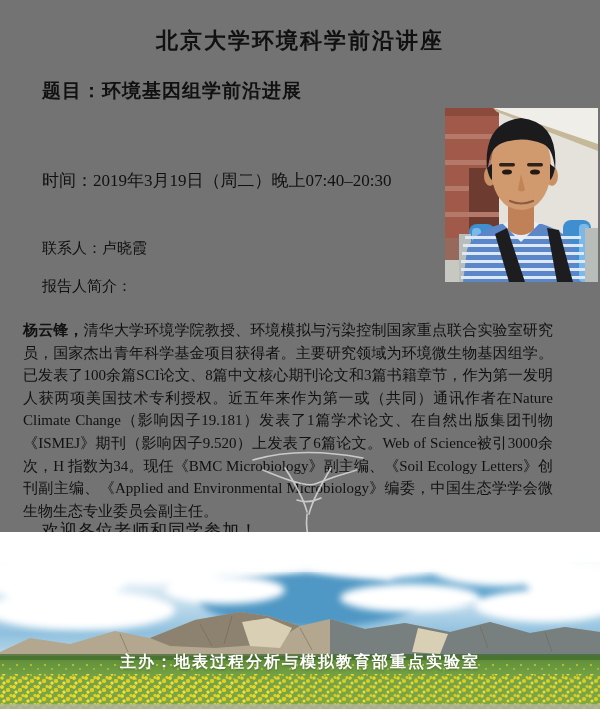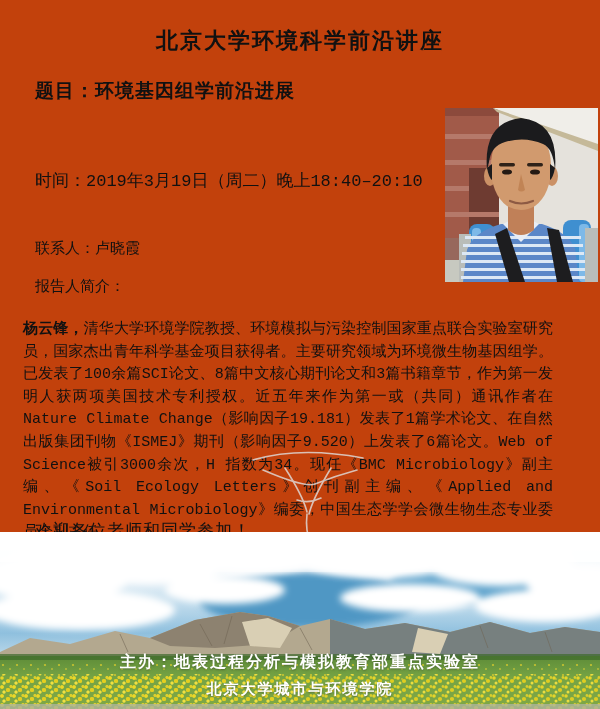--- a/index.html
+++ b/index.html
@@ -1,26 +1,26 @@
 <!DOCTYPE html>
 <html><head>
 <meta charset="utf-8">
 <style>
   html,body{margin:0;padding:0;background:#888;}
   .poster{
     position:relative;width:600px;height:709px;margin:0 auto;
-    background:#c2410c;overflow:hidden;
-    font-family:Liberation Mono, monospace;
+    background:#737373;overflow:hidden;
+    font-family:Liberation Serif, serif;
     color:#111;
   }
   .title{
     position:absolute;top:26px;left:0;width:600px;
     text-align:center;font-size:22px;font-weight:bold;letter-spacing:2px;
   }
-  .line{position:absolute;left:35px;white-space:nowrap;text-align:center;}
+  .line{position:absolute;left:42px;white-space:nowrap;text-align:center;}
   .topic{top:78px;font-size:19px;font-weight:bold;letter-spacing:1px;}
   .speaker{top:121px;font-size:19px;font-weight:bold;letter-spacing:2px;}
   .time{top:169px;font-size:17px;}
   .location{top:199px;font-size:17px;}
   .contact{top:239px;font-size:15px;}
   .bio-heading{top:277px;font-size:15px;}
   .bio{
     position:absolute;left:23px;top:319px;width:530px;
     font-size:15px;line-height:22.6px;text-align:justify;text-justify:inter-ideograph;
   }
@@ -46,21 +46,21 @@
 <div class="poster">
 
   <div class="title">北京大学环境科学前沿讲座</div>
 
   <div class="line topic">
     <span>题目：</span><span>环境基因组学前沿进展</span>
   </div>
 
 
   <div class="line time">
-    <span>时间：</span><span>2019年3月19日（周二）晚上18:40–20:10</span>
+    <span>时间：</span><span>2019年3月19日（周二）晚上07:40–20:30</span>
   </div>
 
 
   <div class="line contact">
     <span>联系人：</span><span>卢晓霞</span>
   </div>
 
   <div class="line bio-heading">报告人简介：</div>
 
   <div class="photo">
@@ -212,15 +212,14 @@
       <rect x="0" y="142" width="600" height="35" fill="url(#flowersDense)" opacity="0.95"></rect>
       <ellipse cx="120" cy="165" rx="180" ry="22" fill="url(#flowersDense)"></ellipse>
       <rect x="0" y="172" width="600" height="5" fill="#aeb49c" opacity="0.8"></rect>
 
       <rect x="0" y="0" width="600" height="30" fill="#ffffff" opacity="0.9"></rect>
       <rect x="0" y="22" width="600" height="18" fill="#ffffff" opacity="0.45"></rect>
     </svg>
   </div>
 
   <div class="footer-line footer-line1">主办：地表过程分析与模拟教育部重点实验室</div>
-  <div class="footer-line footer-line2">北京大学城市与环境学院</div>
 
 </div>
 
 </body></html>

